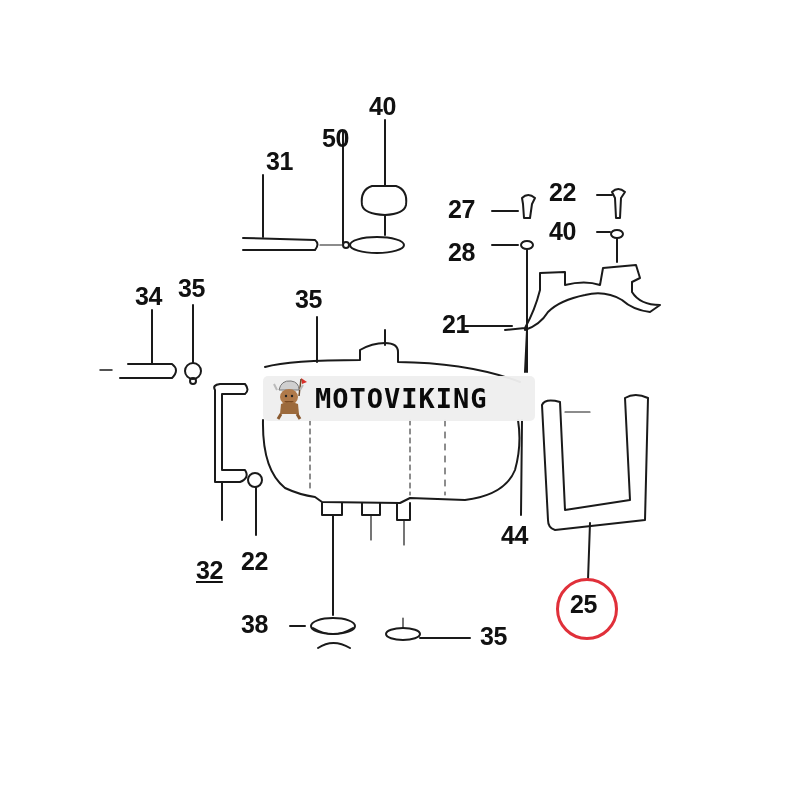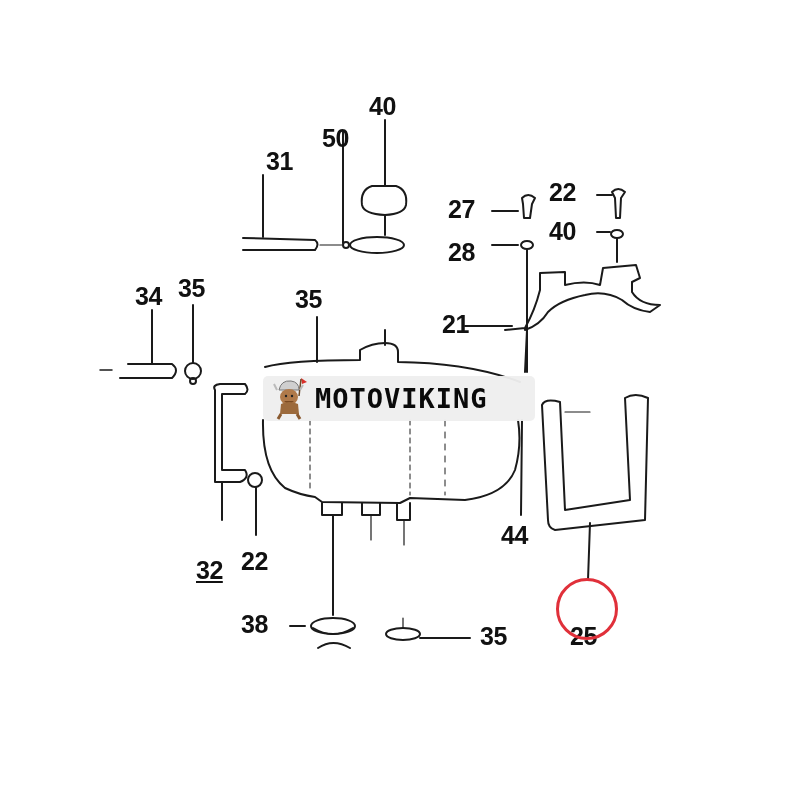--- a/index.html
+++ b/index.html
@@ -129,21 +129,21 @@
       <path d="M542 405 Q545 398 560 402 L565 510 L630 500 L625 398 Q635 392 648 398 L645 520 Q600 525 555 530 Q548 528 548 520 Z"></path>
       <line x1="565" y1="412" x2="590" y2="412" stroke-width="1.2"></line>
       <line x1="590" y1="523" x2="588" y2="580"></line>
     </g>
   </svg>
 
   <span class="part-num" style="left:423px;top:312px;margin-left:19px;">21</span>
   <span class="part-num" style="left:549px;top:180px;">22</span>
   <span class="part-num" style="left:549px;top:219px;">40</span>
   <span class="part-num" style="left:295px;top:287px;">35</span>
-  <span class="part-num" style="left:570px;top:624px;">25</span>
+  <span class="part-num" style="left:570px;top:592px;">25</span>
   <span class="part-num" style="left:501px;top:523px;">44</span>
   <span class="part-num" style="left:448px;top:197px;">27</span>
   <span class="part-num" style="left:448px;top:240px;">28</span>
   <span class="part-num" style="left:322px;top:126px;">50</span>
   <span class="part-num" style="left:369px;top:94px;">40</span>
   <span class="part-num" style="left:266px;top:149px;">31</span>
   <span class="part-num" style="left:196px;top:558px;text-decoration:underline;">32</span>
   <span class="part-num" style="left:241px;top:549px;">22</span>
   <span class="part-num" style="left:135px;top:284px;">34</span>
   <span class="part-num" style="left:178px;top:276px;">35</span>

